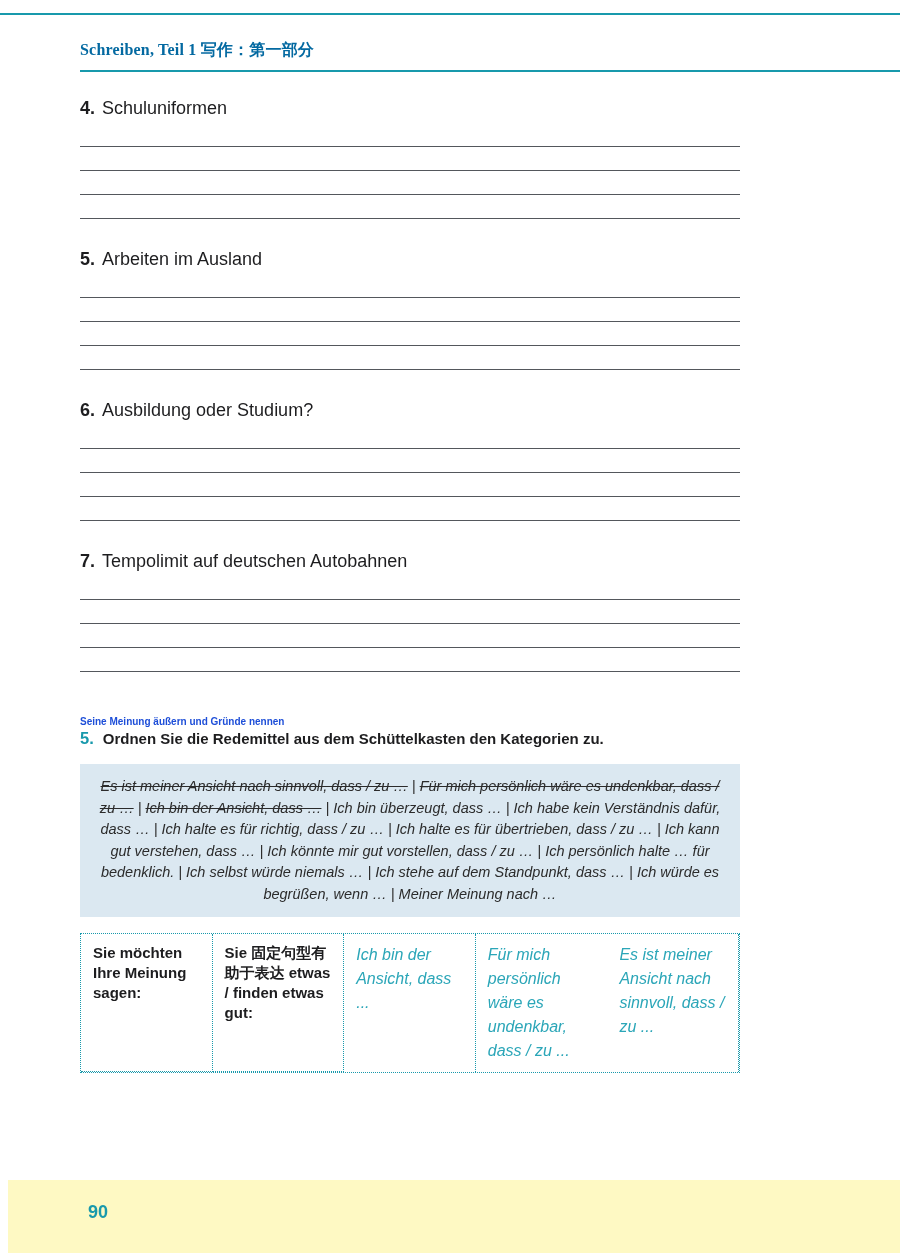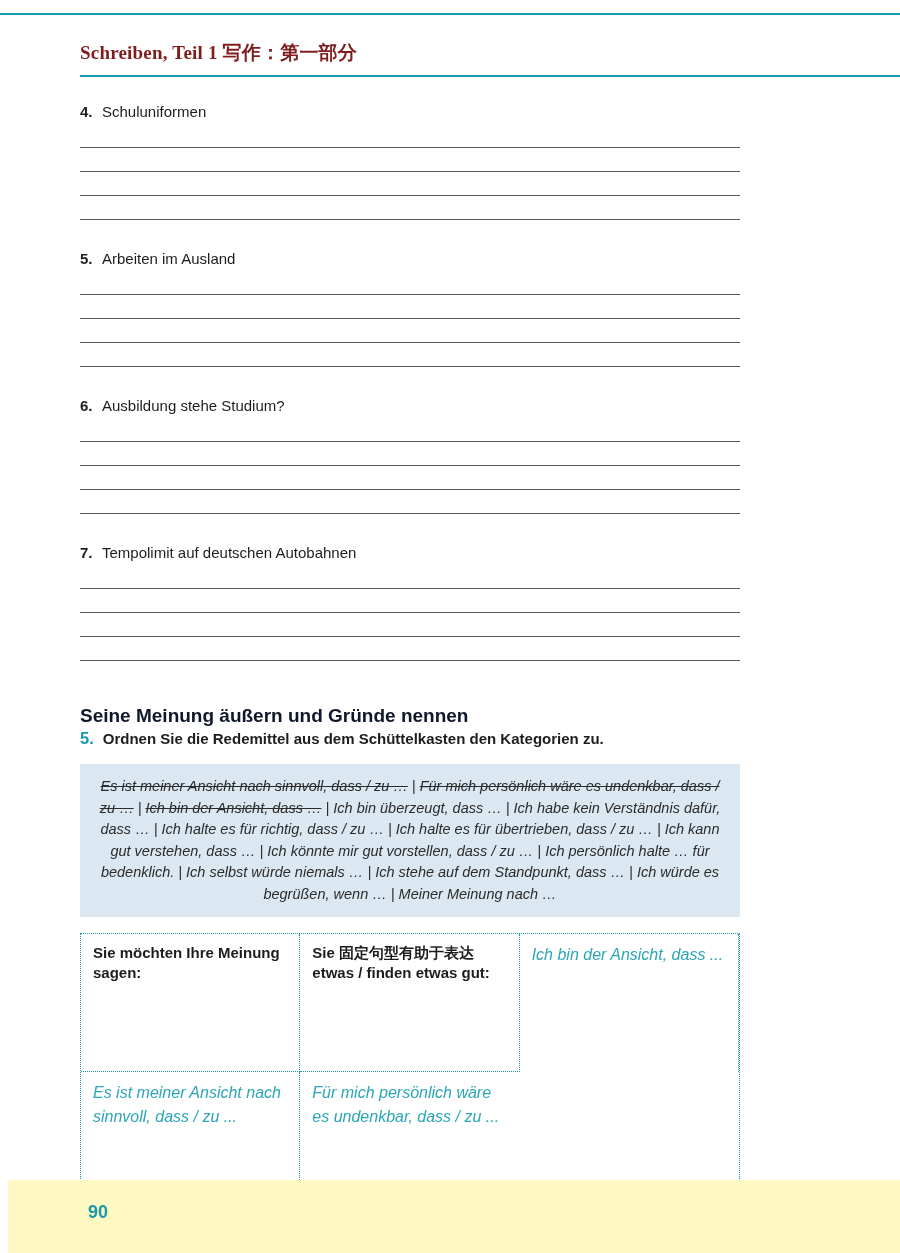--- a/index.html
+++ b/index.html
@@ -21,38 +21,38 @@
   }
 
   .page-header {
     margin: 40px 0 0 80px;
     padding-bottom: 9px;
     border-bottom: 2px solid #1899ac;
   }
   .page-header .title {
     font-family: "Liberation Serif", serif;
     font-weight: bold;
-    color: #7f1d1d;
-    font-size: 19px;
+    color: #0369a1;
+    font-size: 16px;
     letter-spacing: 0.2px;
   }
 
   .content { padding: 0 160px 0 80px; }
 
   .task { margin-top: 30px; }
   .task.first { margin-top: 26px; }
-  .task-label { font-size: 15px; margin-bottom: 4px; }
+  .task-label { font-size: 18px; margin-bottom: 4px; }
   .task-num { font-weight: bold; display: inline-block; width: 22px; }
   .writing-line { height: 23px; border-bottom: 1px solid #54575c; }
 
   .opinion-heading {
     margin-top: 44px;
-    color: #0f172a;
+    color: #1d4ed8;
     font-weight: bold;
-    font-size: 19px;
+    font-size: 10px;
   }
 
   .chinese-para {
     margin-top: 12px;
     font-size: 16.5px;
     line-height: 39px;
     color: #222222;
     font-family: "Liberation Serif", serif;
   }
 
@@ -72,21 +72,21 @@
     line-height: 21.5px;
     text-align: center;
     color: #2b2b2b;
     font-style: italic;
   }
   .struck { text-decoration: line-through; }
 
   .categories-table {
     margin-top: 16px;
     display: grid;
-    grid-template-columns: 1fr 1fr 1fr;
+    grid-template-columns: 1fr 1fr 1fr 1fr 1fr;
     border: 1.5px dotted #1899ac;
   }
   .cat-cell { padding: 9px 12px; }
   .cat-cell.header {
     font-weight: bold;
     font-size: 15px;
     line-height: 20px;
     border-bottom: 1.5px dotted #1899ac;
   }
   .cat-cell.answer {
@@ -138,21 +138,21 @@
       <span class="task-num">5.</span><span>Arbeiten im Ausland</span>
     </div>
     <div class="writing-line"></div>
     <div class="writing-line"></div>
     <div class="writing-line"></div>
     <div class="writing-line"></div>
   </div>
 
   <div class="task">
     <div class="task-label">
-      <span class="task-num">6.</span><span>Ausbildung stehe Studium?</span>
+      <span class="task-num">6.</span><span>Ausbildung oder Studium?</span>
     </div>
     <div class="writing-line"></div>
     <div class="writing-line"></div>
     <div class="writing-line"></div>
     <div class="writing-line"></div>
   </div>
 
   <div class="task">
     <div class="task-label">
       <span class="task-num">7.</span><span>Tempolimit auf deutschen Autobahnen</span>
@@ -171,21 +171,21 @@
   </div>
 
   <div class="shuttelkasten">
     <span><span class="struck">Es ist meiner Ansicht nach sinnvoll, dass / zu …</span> | <span class="struck">Für mich persönlich wäre es undenkbar, dass / zu …</span> | <span class="struck">Ich bin der Ansicht, dass …</span> | <span>Ich bin überzeugt, dass …</span> | <span>Ich habe kein Verständnis dafür, dass …</span> | <span>Ich halte es für richtig, dass / zu …</span> | <span>Ich halte es für übertrieben, dass / zu …</span> | <span>Ich kann gut verstehen, dass …</span> | <span>Ich könnte mir gut vorstellen, dass / zu …</span> | <span>Ich persönlich halte … für bedenklich.</span> | <span>Ich selbst würde niemals …</span> | <span>Ich stehe auf dem Standpunkt, dass …</span> | <span>Ich würde es begrüßen, wenn …</span> | <span>Meiner Meinung nach …</span></span>
   </div>
 
   <div class="categories-table">
     <div class="cat-cell header col-0">Sie möchten Ihre Meinung sagen:</div>
     <div class="cat-cell header col-1">Sie 固定句型有助于表达 etwas / finden etwas gut:</div>
     <div class="cat-cell answer col-0">Ich bin der Ansicht, dass ...</div>
+    <div class="cat-cell answer col-2">Für mich persönlich wäre es undenkbar, dass / zu ...</div>
     <div class="cat-cell answer col-1">Es ist meiner Ansicht nach sinnvoll, dass / zu ...</div>
-    <div class="cat-cell answer col-2">Für mich persönlich wäre es undenkbar, dass / zu ...</div>
   </div>
 
 </div>
 
 <div class="footer-bar">
   <span class="page-num">90</span>
 </div>
 
 </body></html>

